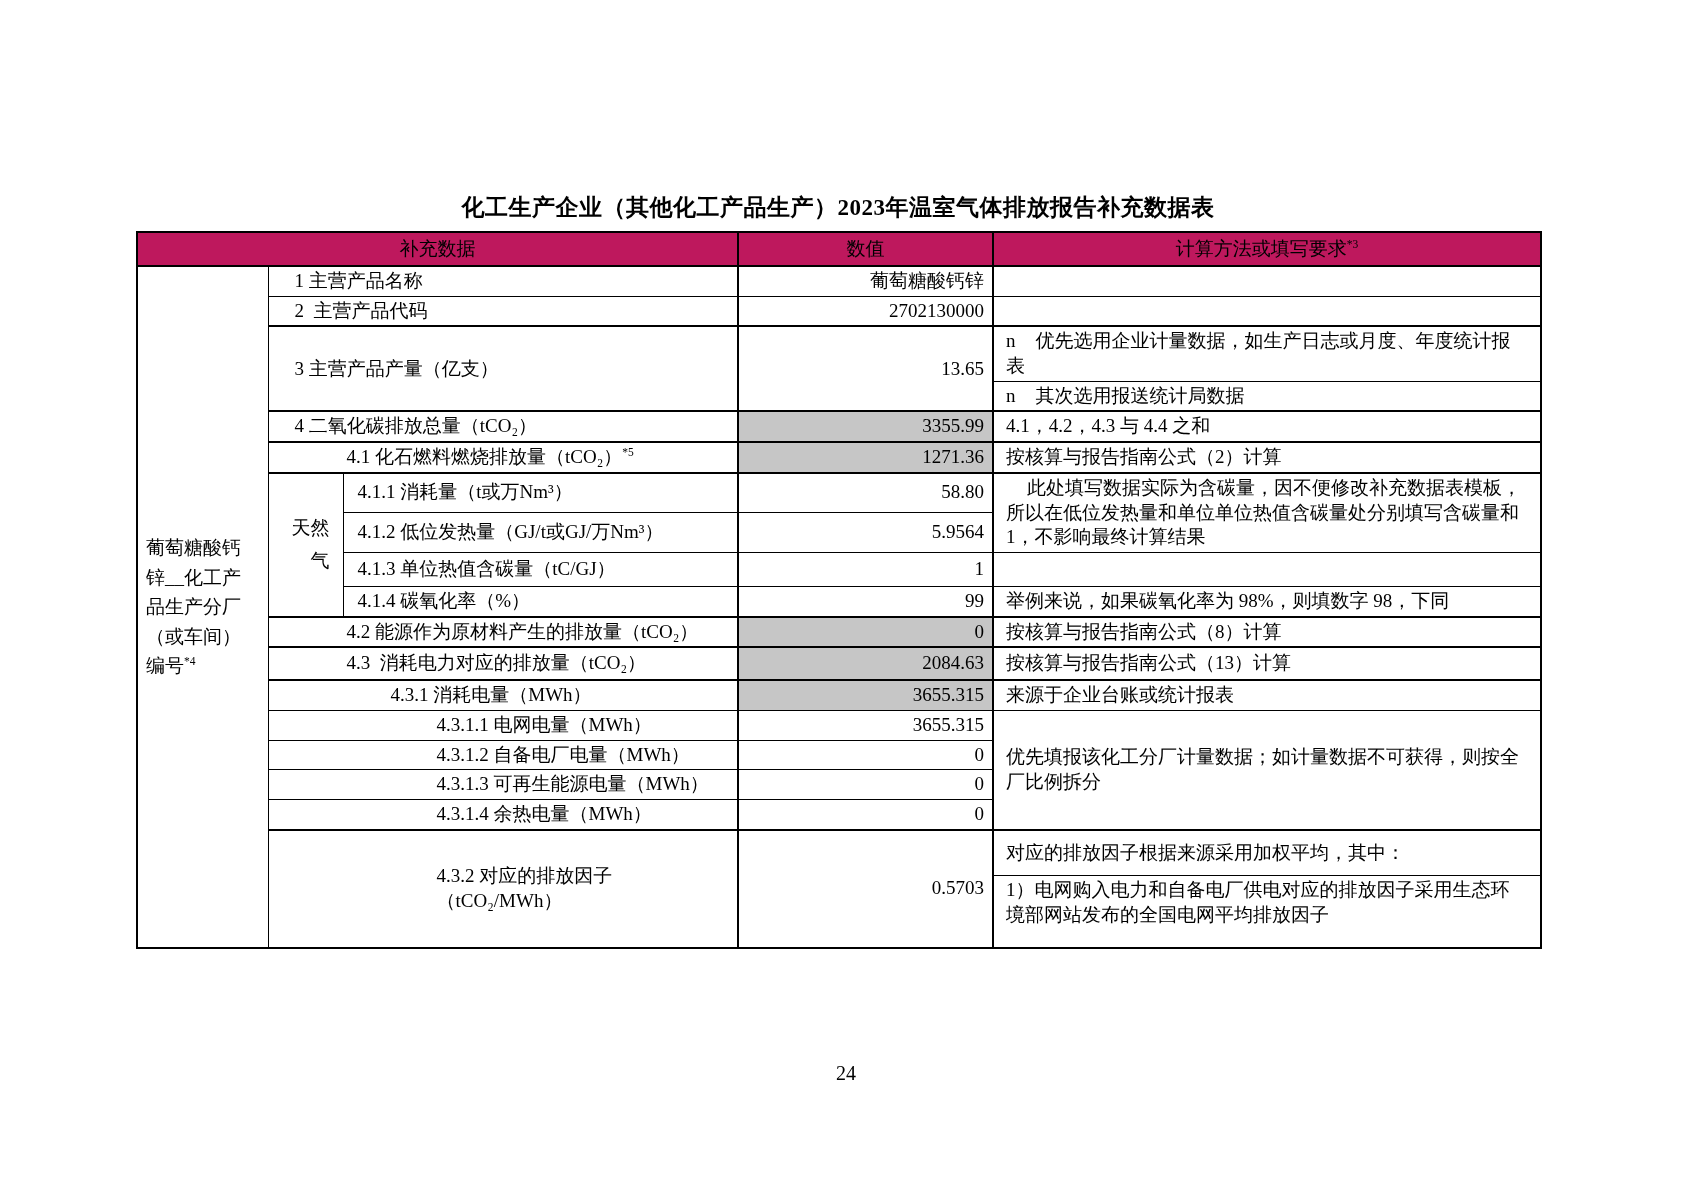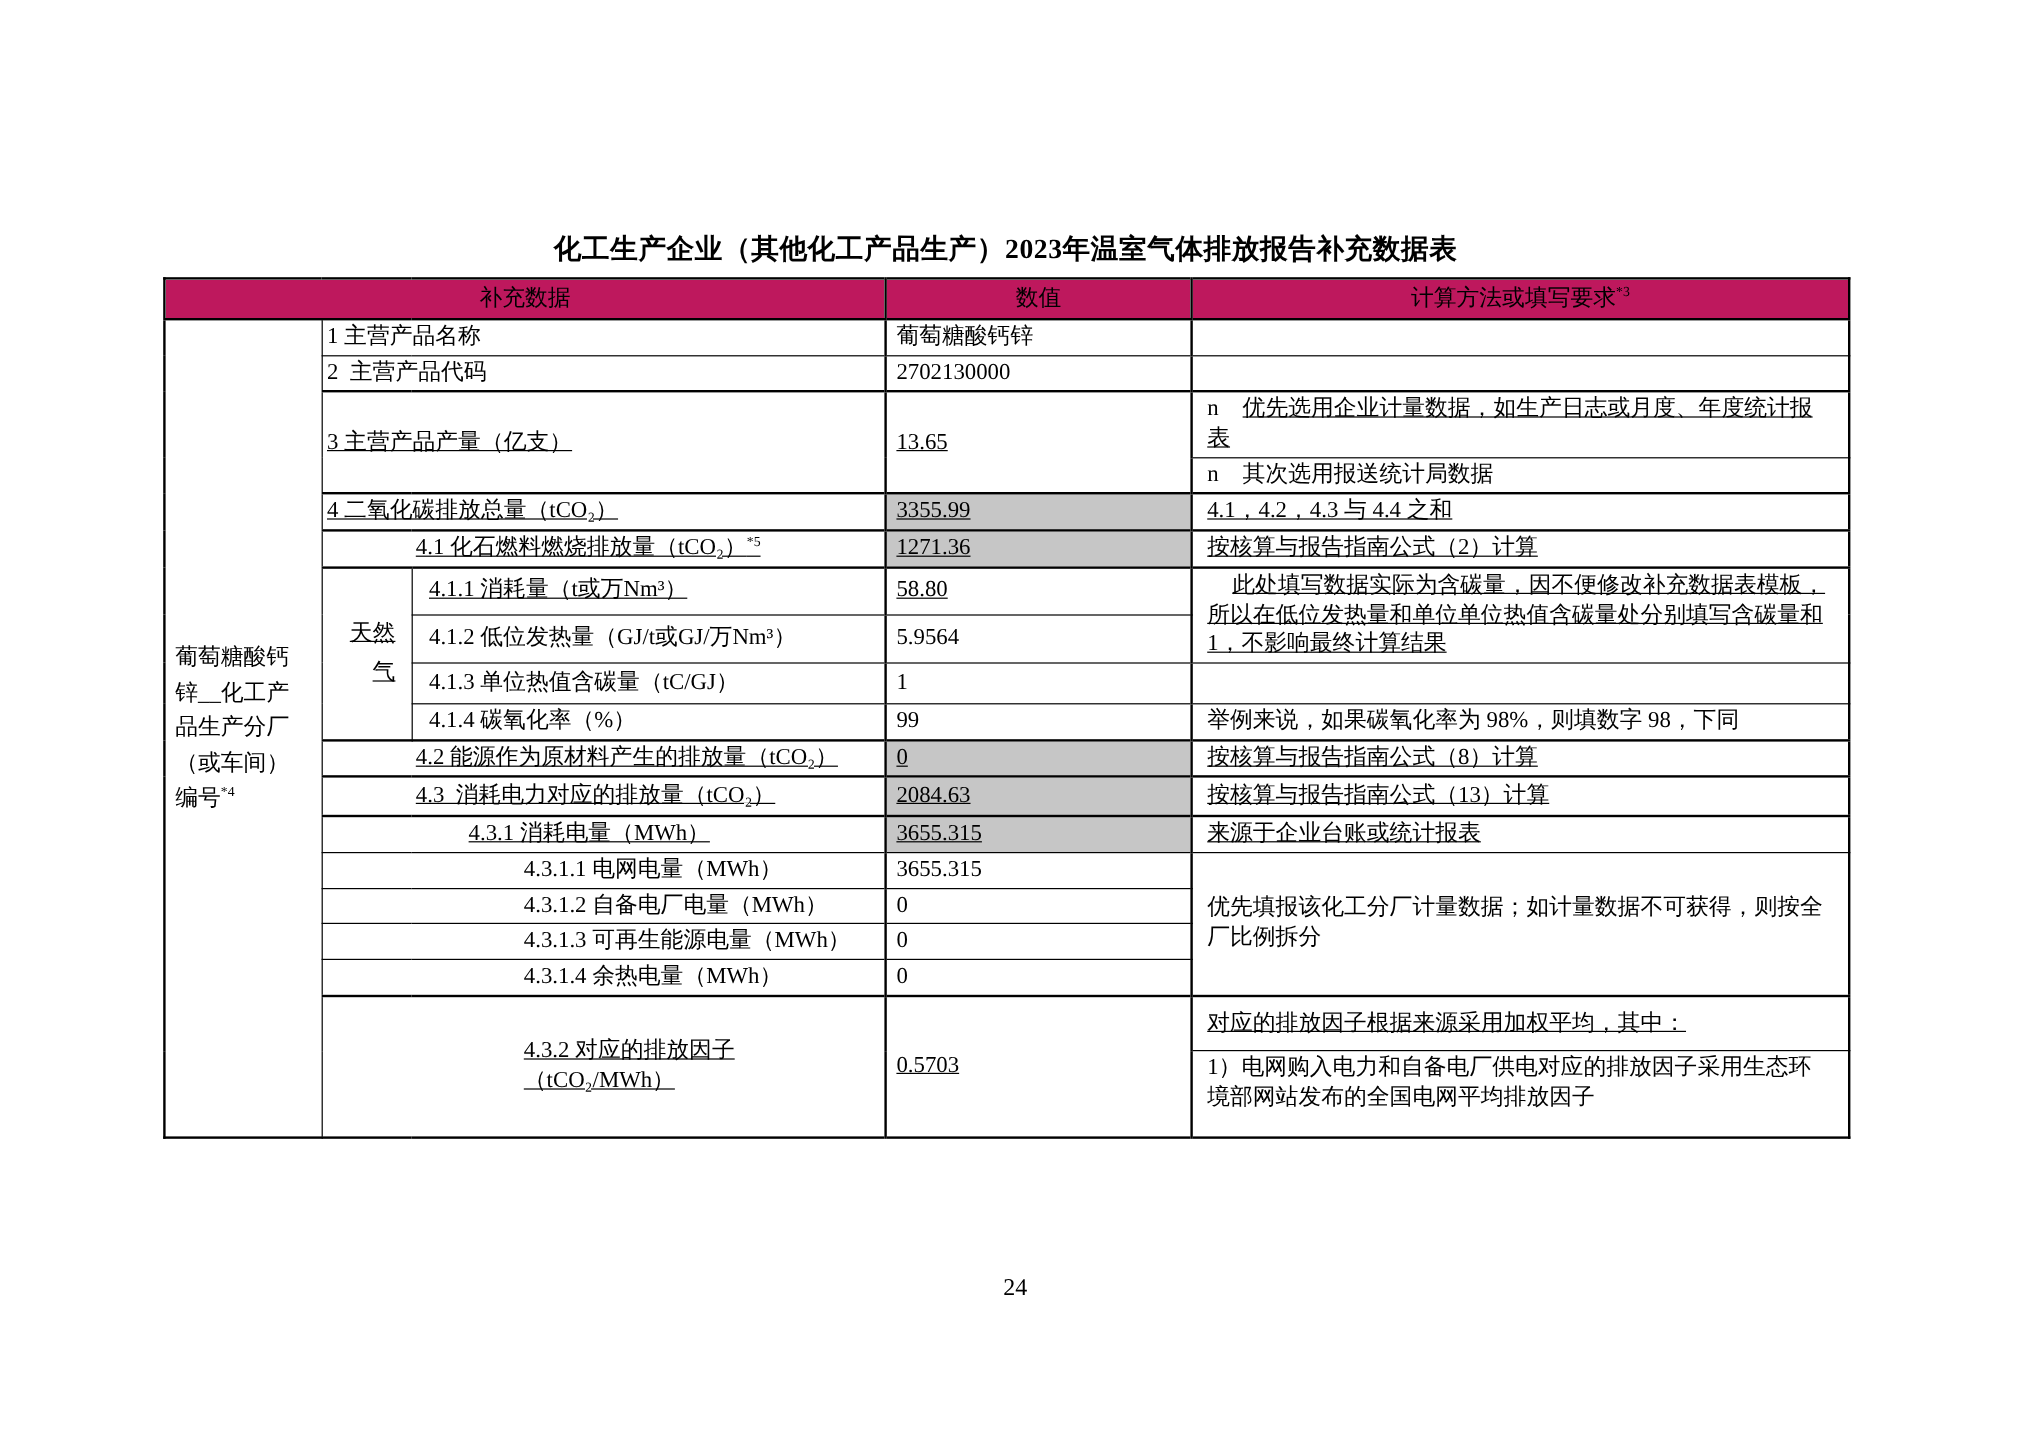--- a/index.html
+++ b/index.html
@@ -17,28 +17,28 @@
     border-collapse:collapse;table-layout:fixed;
     border:2px solid #000;
   }
   td{
     border:1px solid #000;font-size:19px;vertical-align:middle;
     padding:2px 8px;overflow:hidden;line-height:1.3;
   }
   .hdr{background:#be185d;text-align:center;border-bottom-width:2px;}
   .lbl{white-space:pre-wrap;}
   .lbl-sub{padding-left:14px;white-space:pre-wrap;}
-  .ind0{padding-left:4px;margin-left:44px;}
+  .ind0{padding-left:26px;margin-left:44px;}
   .ind1{padding-left:78px;}
   .ind2{padding-left:122px;}
   .ind3{padding-left:168px;}
-  .val{text-align:left;}
+  .val{text-align:right;}
   .gray{background:#c6c6c6;}
   .vl2{border-left-width:2px;}
-  .bt2{border-top-width:2px;text-decoration:underline;}
+  .bt2{border-top-width:2px;}
   .mth{padding:2px 12px;}
   .indent-first{text-indent:1.1em;}
   .bullet{display:inline-block;margin-right:20px;}
   .gas{text-align:right;padding:2px 13px;line-height:1.7;}
   .colA{text-align:left;padding:2px 8px;line-height:1.55;white-space:pre-wrap;}
   sup{font-size:11.5px;line-height:0;}
   .page-number{
     position:absolute;top:1062px;left:144px;width:1404px;
     text-align:center;font-size:20px;
   }

